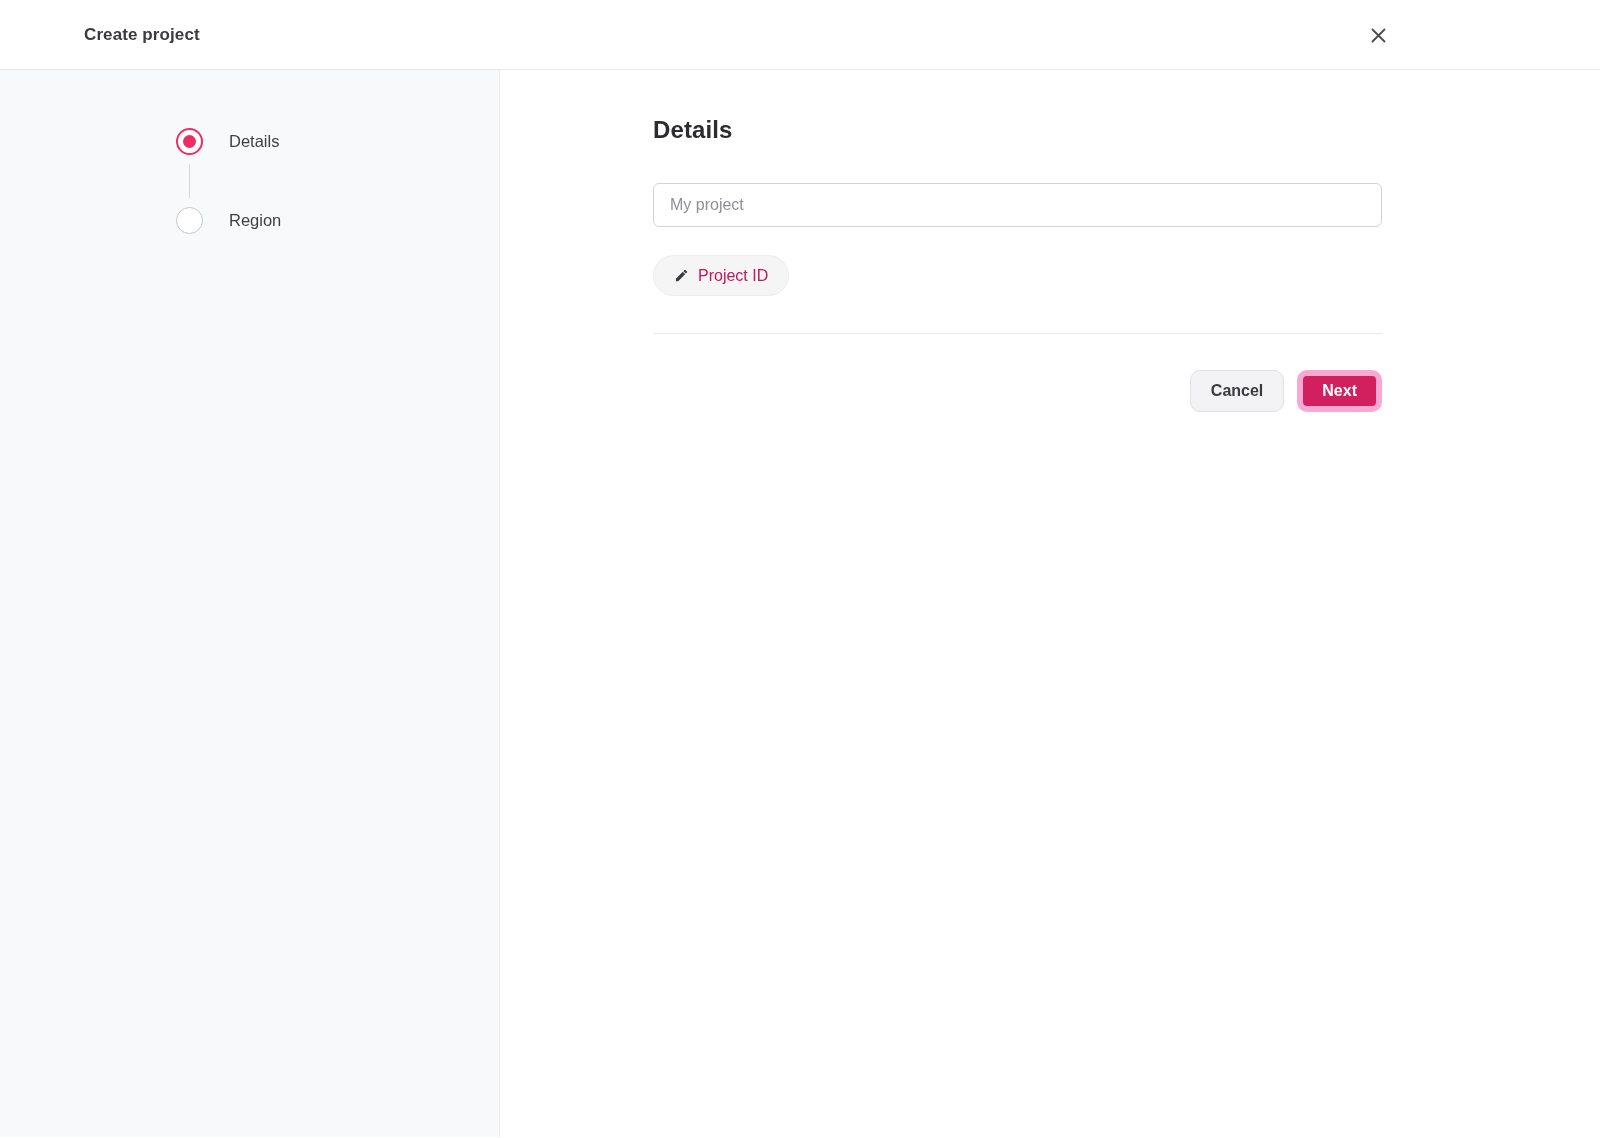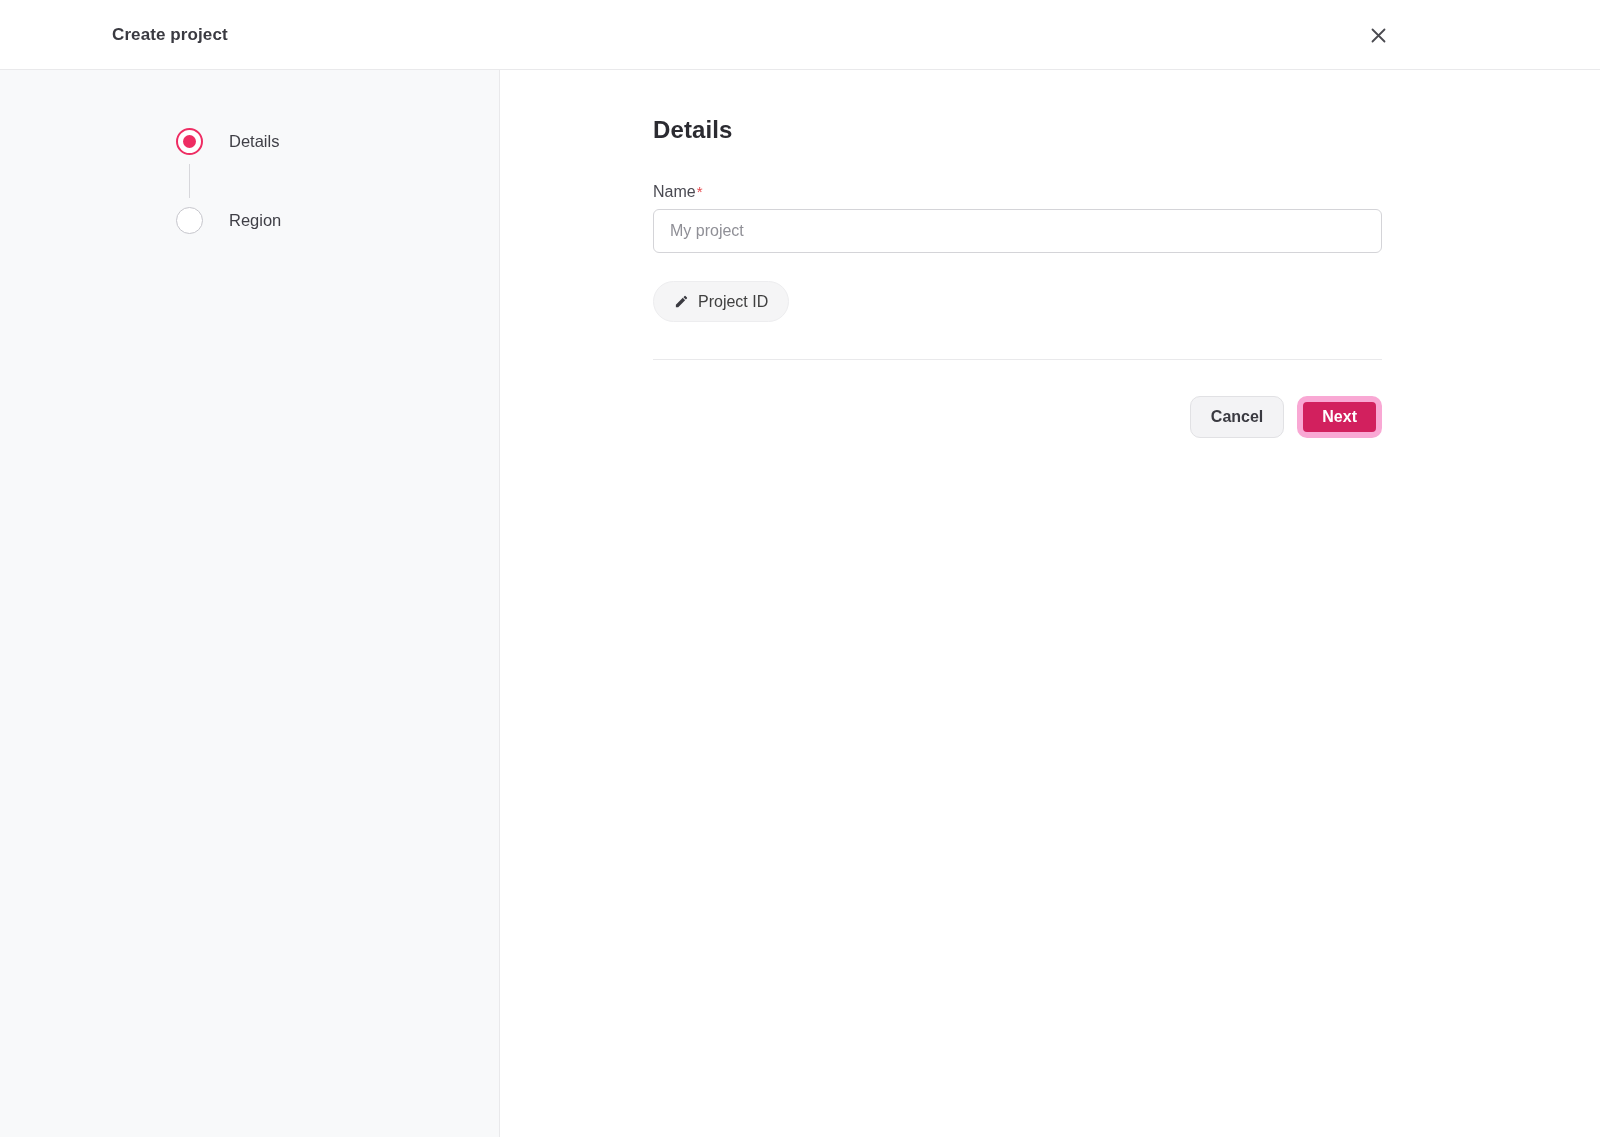--- a/index.html
+++ b/index.html
@@ -13,21 +13,21 @@
   
   .header {
     position: relative;
     height: 70px;
     background: #ffffff;
     border-bottom: 1px solid #e9e9eb;
     display: flex;
     align-items: center;
   }
   .header-title {
-    margin-left: 112px;
+    margin-left: 84px;
     font-size: 17px;
     font-weight: 700;
     color: #3a3a41;
     letter-spacing: 0.1px;
   }
   .close-btn {
     position: absolute;
     left: 1362px;
     top: 19px;
     width: 32px;
@@ -155,21 +155,21 @@
     align-items: center;
     gap: 9px;
     height: 41px;
     padding: 0 20px;
     border-radius: 21px;
     background: #f5f5f6;
     border: 1px solid #ededef;
     cursor: pointer;
     font-family: "Liberation Sans", "DejaVu Sans", sans-serif;
     font-size: 16px;
-    color: #404040;
+    color: #be185d;
   }
 
   .divider {
     margin-top: 37px;
     border: none;
     border-top: 1px solid #e9e9eb;
     width: 729px;
   }
 
   .actions {
@@ -238,23 +238,20 @@
 
     </div>
   </div>
 
   <div class="main">
     <div class="content">
 
       <h2 class="content-heading">Details</h2>
 
       <div class="field">
-        <div class="field-label-row">
-          <span>Name</span><span class="required-marker">*</span>
-        </div>
         <input class="text-input" type="text" placeholder="My project" style="">
       </div>
 
       <button class="chip">
         <span style="display:flex;">
           <svg width="15" height="15" viewBox="0 0 24 24">
             <path d="M3 17.25V21h3.75L17.81 9.94l-3.75-3.75L3 17.25zM20.71 7.04a.996.996 0 0 0 0-1.41l-2.34-2.34a.996.996 0 0 0-1.41 0l-1.83 1.83 3.75 3.75 1.83-1.83z" fill="#3a3a41"></path>
           </svg>
         </span>
         <span>Project ID</span>

